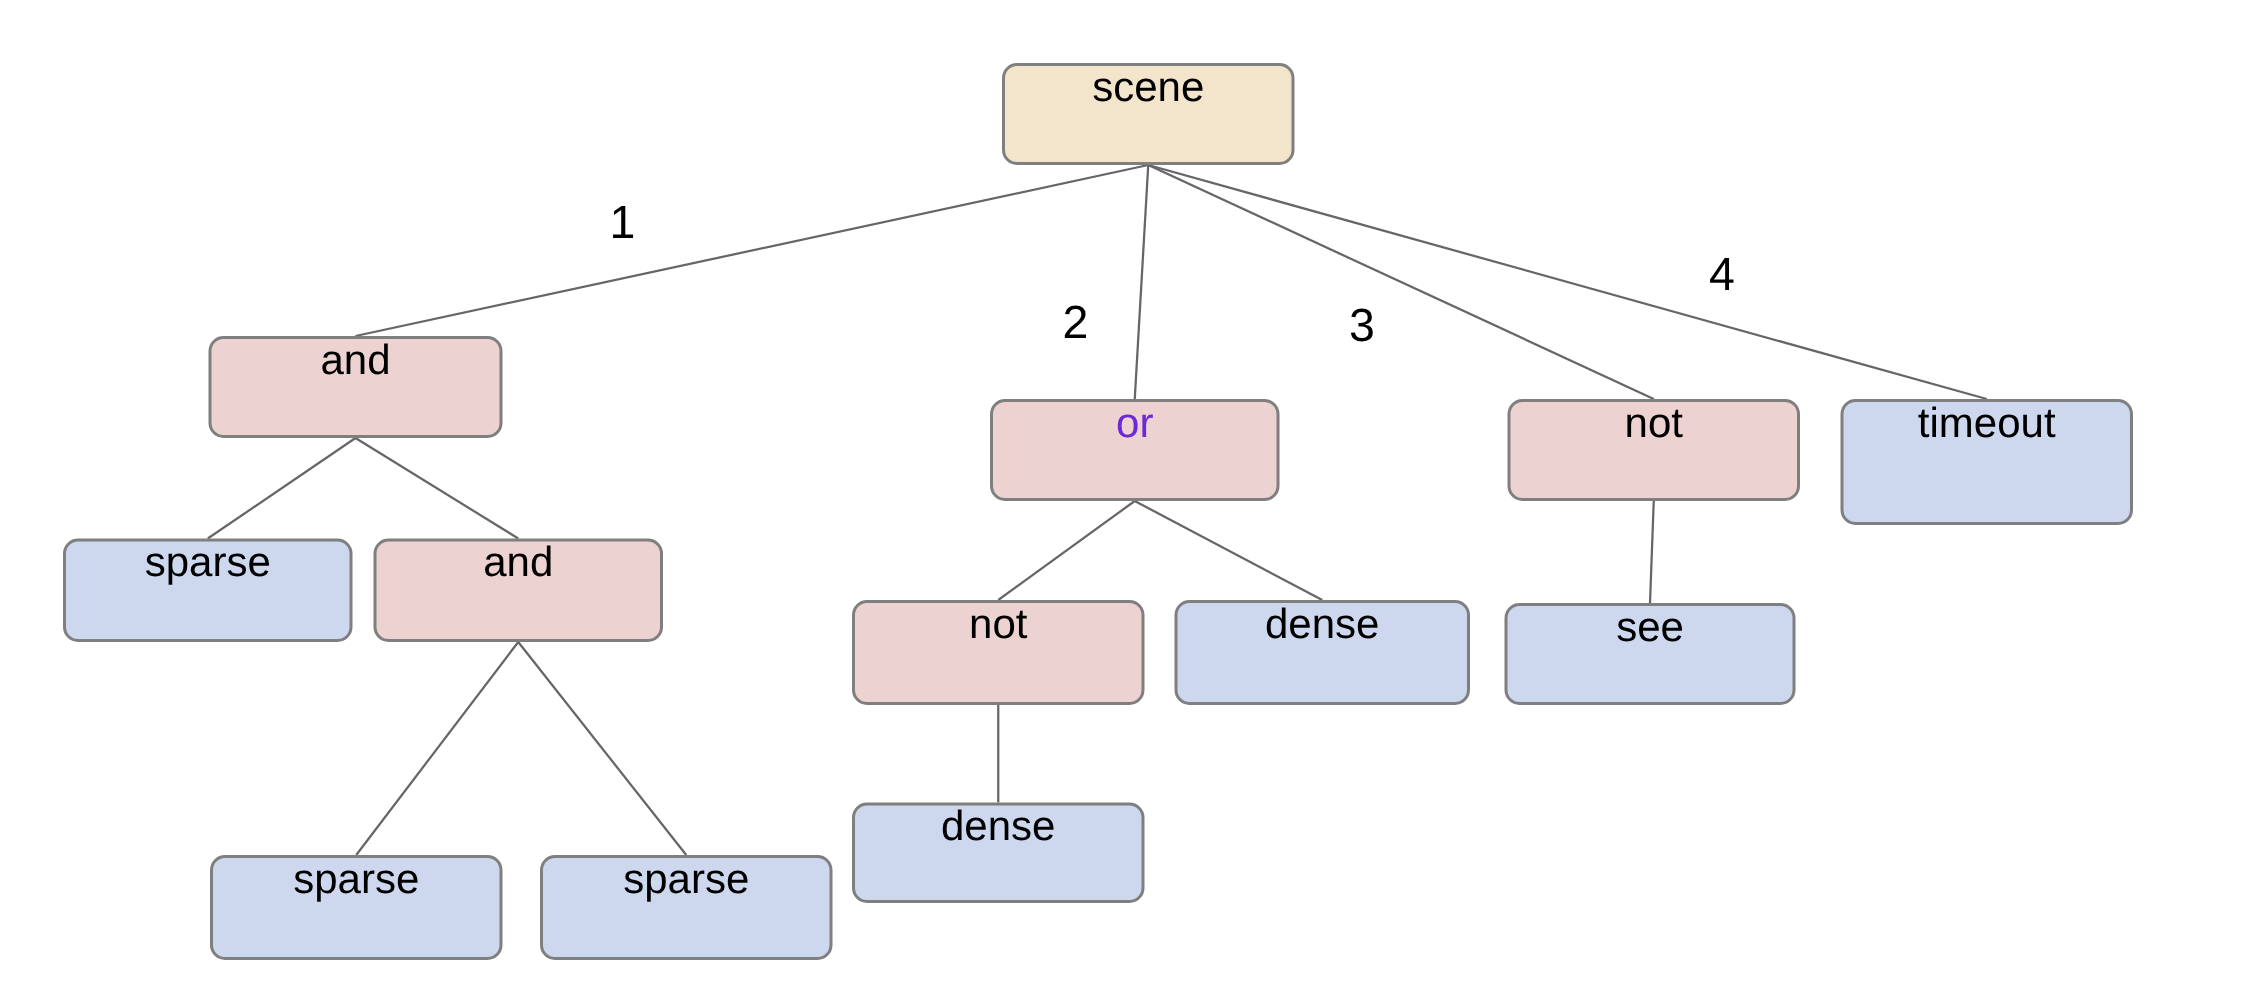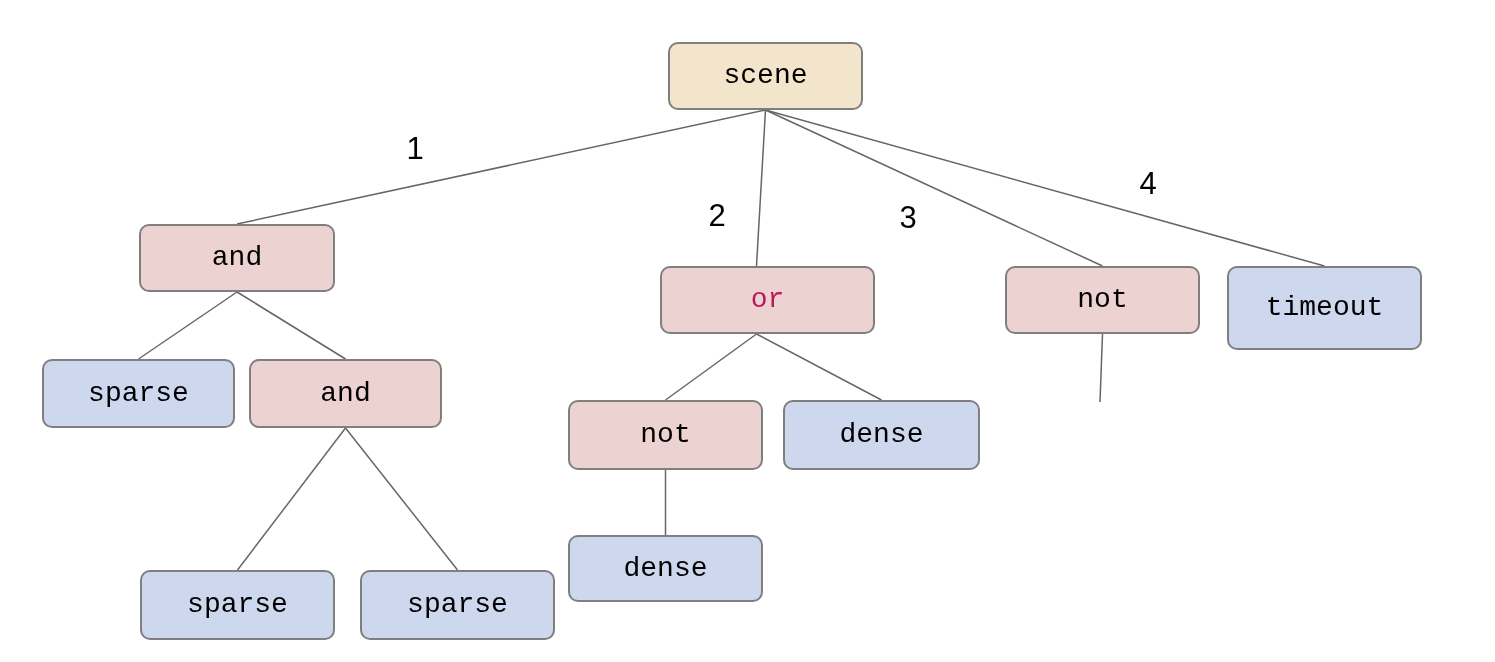--- a/index.html
+++ b/index.html
@@ -21,26 +21,24 @@
     top: 0;
     width: 1495px;
     height: 662px;
   }
   .tree-node {
     position: absolute;
     box-sizing: border-box;
     border: 2px solid #7f7f7f;
     border-radius: 10px;
     display: flex;
-    align-items: center;
     justify-content: center;
     font-size: 28px;
     color: #000000;
     line-height: 1;
-    font-family: Liberation Mono, monospace;
   }
   .edge-label {
     position: absolute;
     transform: translate(-50%, -50%);
     font-size: 31px;
     color: #000000;
     line-height: 1;
     white-space: nowrap;
   }
 </style>
@@ -66,41 +64,44 @@
 <div class="edge-label" style="left: 415px; top: 148px;">1</div>
     <div class="edge-label" style="left: 717px; top: 215px;">2</div>
     <div class="edge-label" style="left: 908px; top: 217px;">3</div>
     <div class="edge-label" style="left: 1148px; top: 183px;">4</div>
     <div class="tree-node" style="left: 668px; top: 42px; width: 195px; height: 68px; background: rgb(243, 229, 203); border-color: rgb(127, 127, 127); color: rgb(0, 0, 0);">
       <span>scene</span>
     </div>
     <div class="tree-node" style="left: 139px; top: 224px; width: 196px; height: 68px; background: rgb(236, 210, 208); border-color: rgb(127, 127, 127); color: rgb(0, 0, 0);">
       <span>and</span>
     </div>
-    <div class="tree-node" style="left: 660px; top: 266px; width: 215px; height: 68px; background: rgb(236, 210, 208); border-color: rgb(127, 127, 127); color: #be185d;">
+    <div class="tree-node" style="left: 660px; top: 266px; width: 193px; height: 68px; background: rgb(236, 210, 208); border-color: rgb(127, 127, 127); color: #6d28d9;">
       <span>or</span>
     </div>
     <div class="tree-node" style="left: 1005px; top: 266px; width: 195px; height: 68px; background: rgb(236, 210, 208); border-color: rgb(127, 127, 127); color: rgb(0, 0, 0);">
       <span>not</span>
     </div>
     <div class="tree-node" style="left: 1227px; top: 266px; width: 195px; height: 84px; background: rgb(205, 216, 239); border-color: rgb(127, 127, 127); color: rgb(0, 0, 0);">
       <span>timeout</span>
     </div>
     <div class="tree-node" style="left: 42px; top: 359px; width: 193px; height: 69px; background: rgb(205, 216, 239); border-color: rgb(127, 127, 127); color: rgb(0, 0, 0);">
       <span>sparse</span>
     </div>
     <div class="tree-node" style="left: 249px; top: 359px; width: 193px; height: 69px; background: rgb(236, 210, 208); border-color: rgb(127, 127, 127); color: rgb(0, 0, 0);">
       <span>and</span>
     </div>
     <div class="tree-node" style="left: 568px; top: 400px; width: 195px; height: 70px; background: rgb(236, 210, 208); border-color: rgb(127, 127, 127); color: rgb(0, 0, 0);">
       <span>not</span>
     </div>
     <div class="tree-node" style="left: 783px; top: 400px; width: 197px; height: 70px; background: rgb(205, 216, 239); border-color: rgb(127, 127, 127); color: rgb(0, 0, 0);">
       <span>dense</span>
     </div>
+    <div class="tree-node" style="left: 1003px; top: 402px; width: 194px; height: 68px; background: rgb(205, 216, 239); border-color: rgb(127, 127, 127); color: rgb(0, 0, 0);">
+      <span>see</span>
+    </div>
     <div class="tree-node" style="left: 140px; top: 570px; width: 195px; height: 70px; background: rgb(205, 216, 239); border-color: rgb(127, 127, 127); color: rgb(0, 0, 0);">
       <span>sparse</span>
     </div>
     <div class="tree-node" style="left: 360px; top: 570px; width: 195px; height: 70px; background: rgb(205, 216, 239); border-color: rgb(127, 127, 127); color: rgb(0, 0, 0);">
       <span>sparse</span>
     </div>
     <div class="tree-node" style="left: 568px; top: 535px; width: 195px; height: 67px; background: rgb(205, 216, 239); border-color: rgb(127, 127, 127); color: rgb(0, 0, 0);">
       <span>dense</span>
     </div>
   </div>

